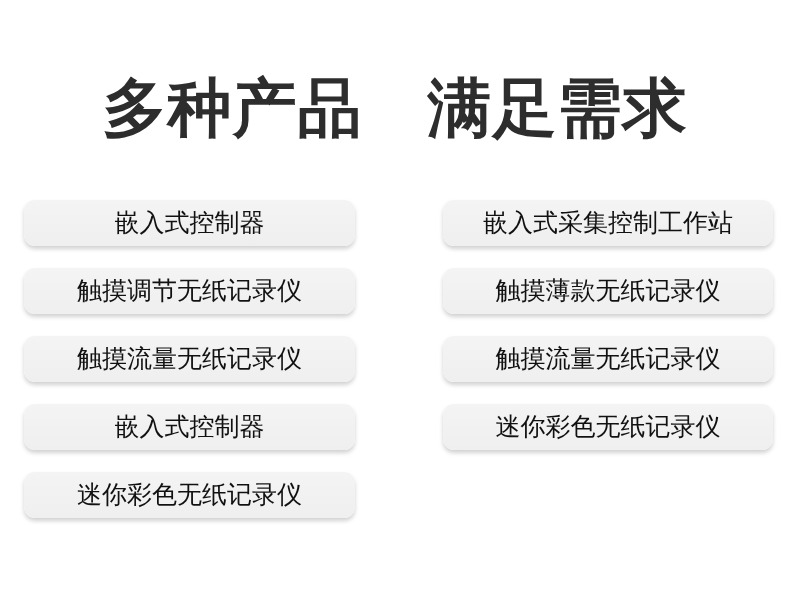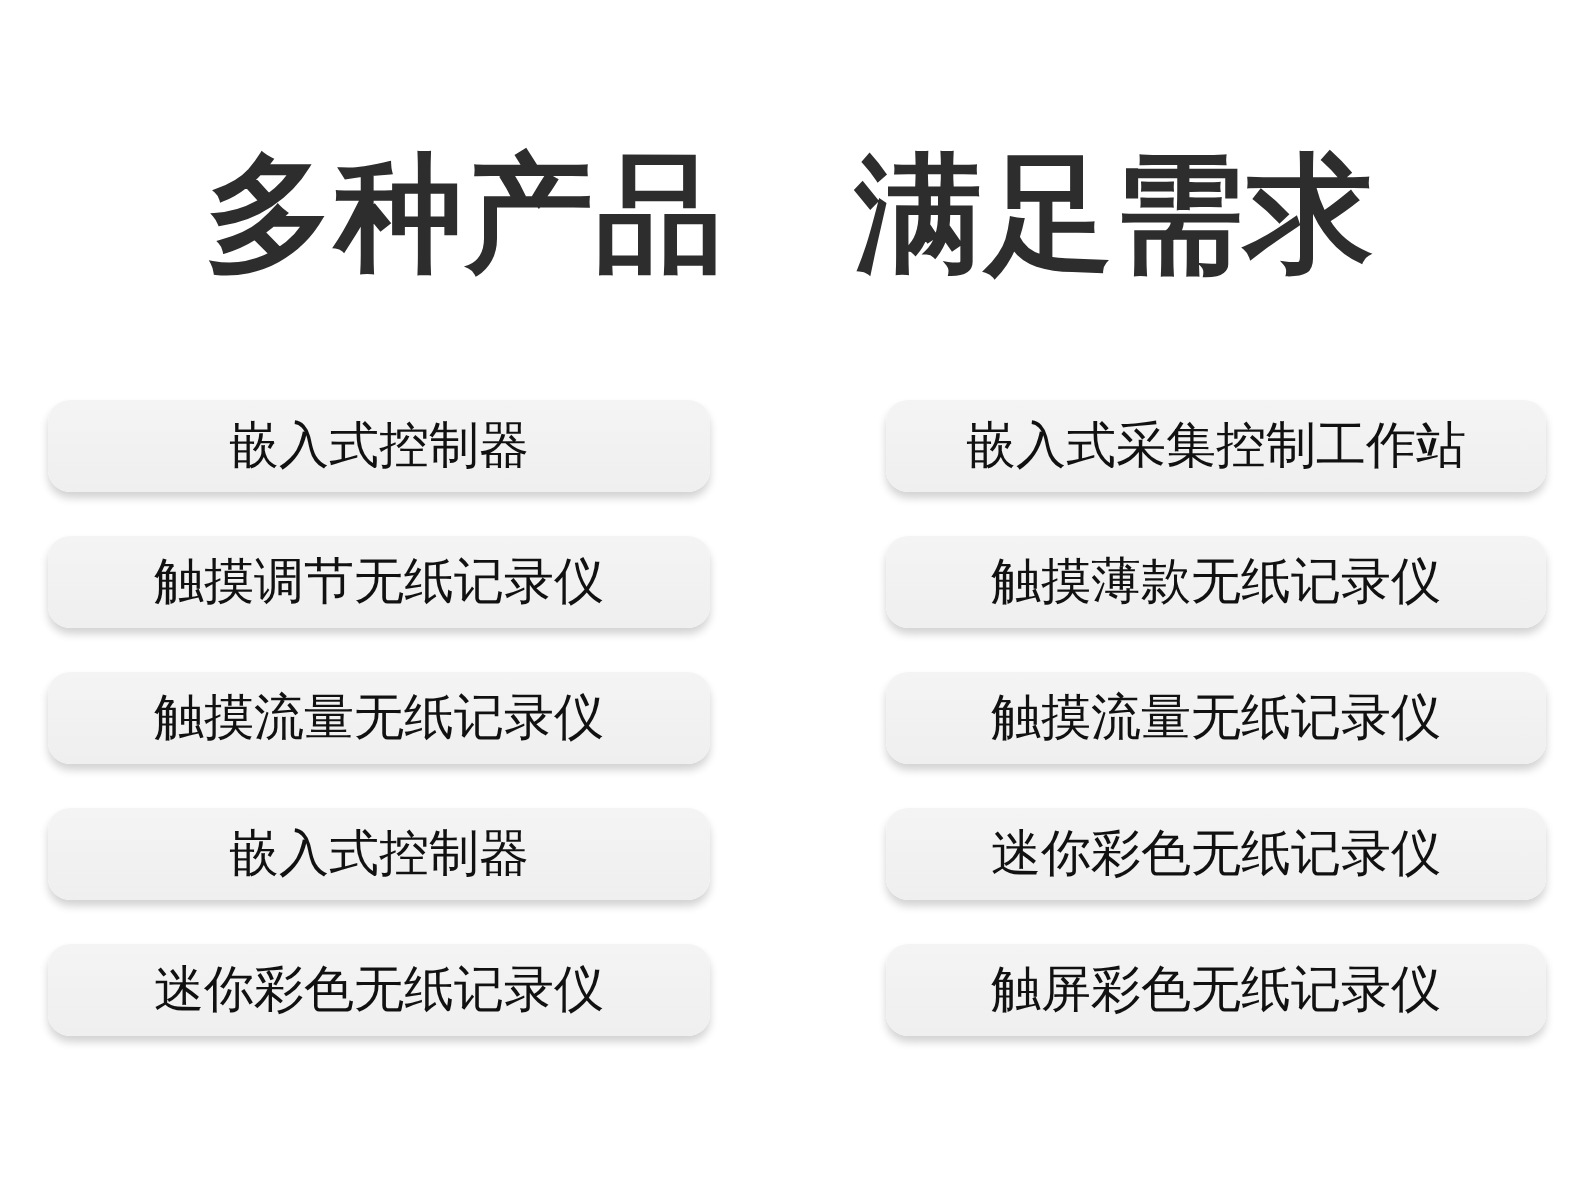--- a/index.html
+++ b/index.html
@@ -78,18 +78,17 @@
       <div class="product-button">触摸流量无纸记录仪</div>
       <div class="product-button">嵌入式控制器</div>
       <div class="product-button">迷你彩色无纸记录仪</div>
     </div>
 
     <div class="col col-right">
       <div class="product-button">嵌入式采集控制工作站</div>
       <div class="product-button">触摸薄款无纸记录仪</div>
       <div class="product-button">触摸流量无纸记录仪</div>
       <div class="product-button">迷你彩色无纸记录仪</div>
-      <div class="product-button">触屏彩色无纸记录仪</div>
     </div>
 
   </div>
 
 </div>
 
 </body></html>

